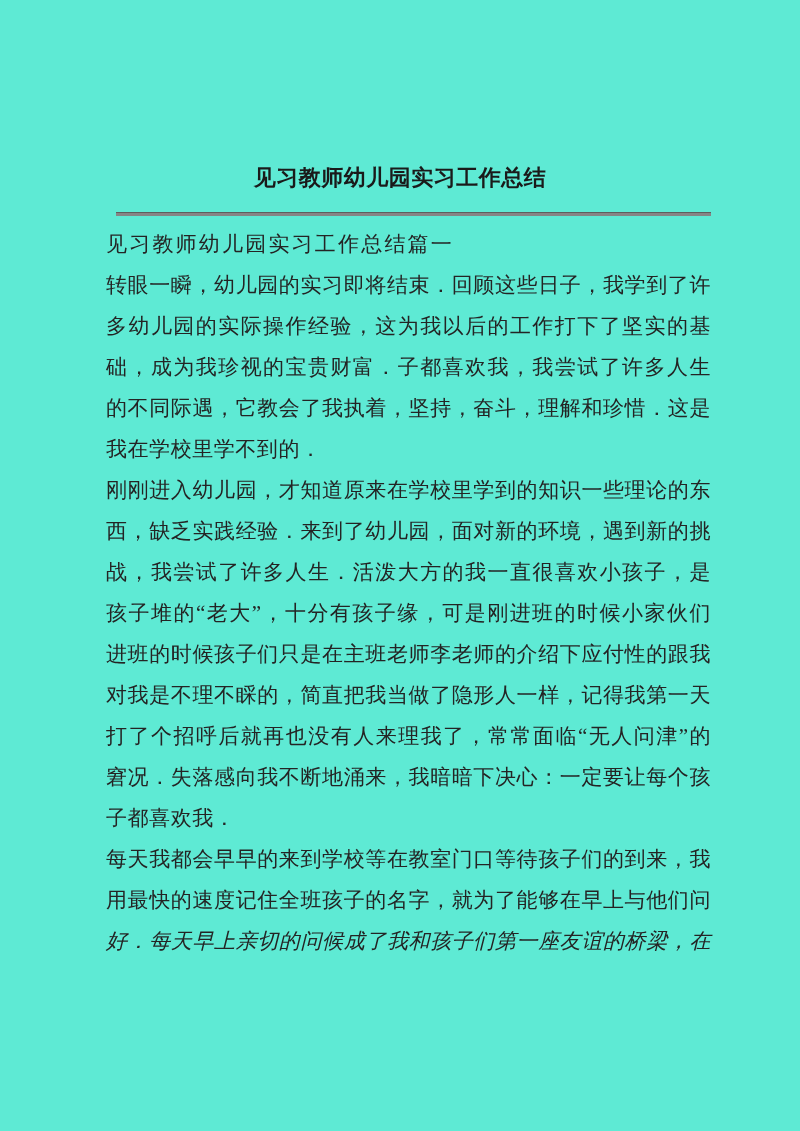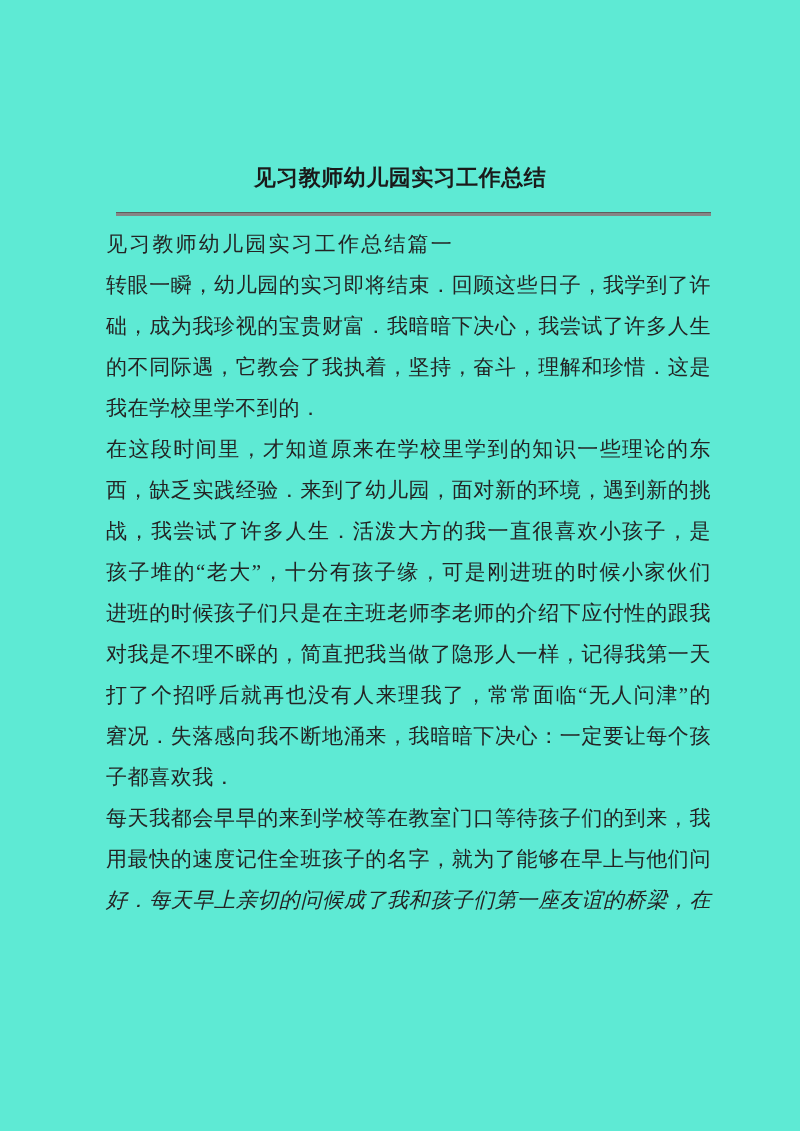--- a/index.html
+++ b/index.html
@@ -79,26 +79,27 @@
 
 <div class="page">
   <h1 class="doc-title">见习教师幼儿园实习工作总结</h1>
   <div class="divider"></div>
   <div class="content" id="content">
       <div class="paragraph">
         <div class="line">见习教师幼儿园实习工作总结篇一</div>
       </div>
       <div class="paragraph">
         <div class="line">转眼一瞬，幼儿园的实习即将结束．回顾这些日子，我学到了许</div>
-        <div class="line">础，成为我珍视的宝贵财富．我暗暗下决心，我尝试了许多人生</div>
+        <div class="line">多幼儿园的实际操作经验，这为我以后的工作打下了坚实的基</div>
+        <div class="line">础，成为我珍视的宝贵财富．子都喜欢我，我尝试了许多人生</div>
         <div class="line">的不同际遇，它教会了我执着，坚持，奋斗，理解和珍惜．这是</div>
         <div class="line">我在学校里学不到的．</div>
       </div>
       <div class="paragraph">
-        <div class="line">在这段时间里，才知道原来在学校里学到的知识一些理论的东</div>
+        <div class="line">刚刚进入幼儿园，才知道原来在学校里学到的知识一些理论的东</div>
         <div class="line">西，缺乏实践经验．来到了幼儿园，面对新的环境，遇到新的挑</div>
         <div class="line">战，我尝试了许多人生．活泼大方的我一直很喜欢小孩子，是</div>
         <div class="line">孩子堆的“老大”，十分有孩子缘，可是刚进班的时候小家伙们</div>
         <div class="line">进班的时候孩子们只是在主班老师李老师的介绍下应付性的跟我</div>
         <div class="line">对我是不理不睬的，简直把我当做了隐形人一样，记得我第一天</div>
         <div class="line">打了个招呼后就再也没有人来理我了，常常面临“无人问津”的</div>
         <div class="line">窘况．失落感向我不断地涌来，我暗暗下决心：一定要让每个孩</div>
         <div class="line">子都喜欢我．</div>
       </div>
       <div class="paragraph">

